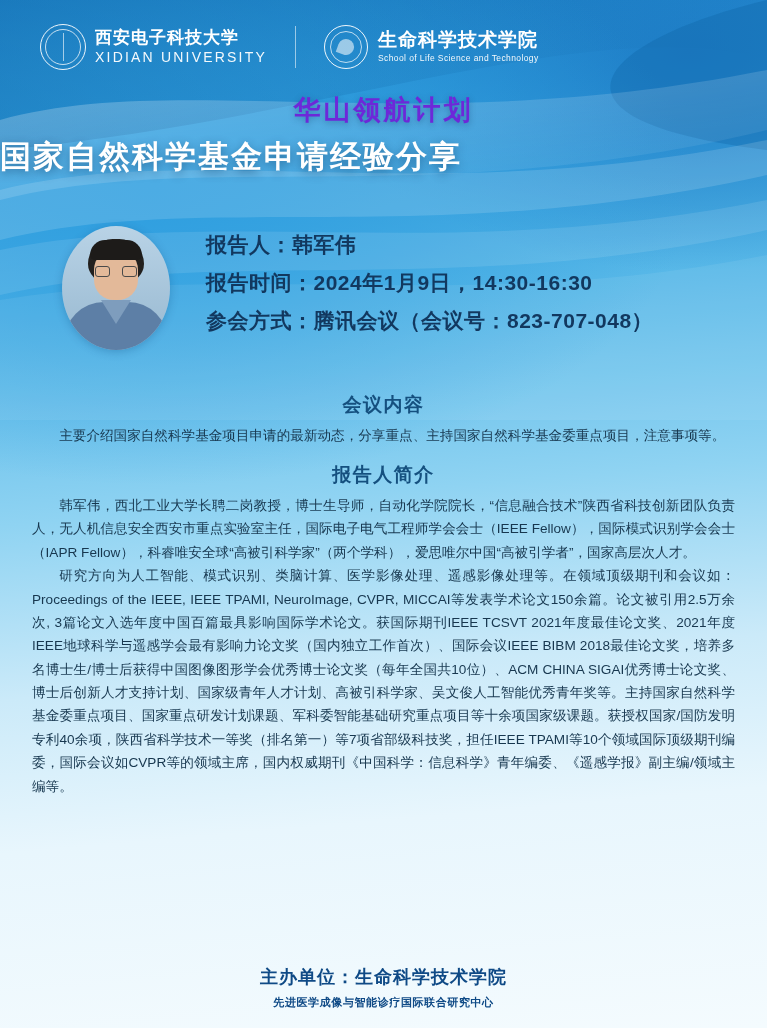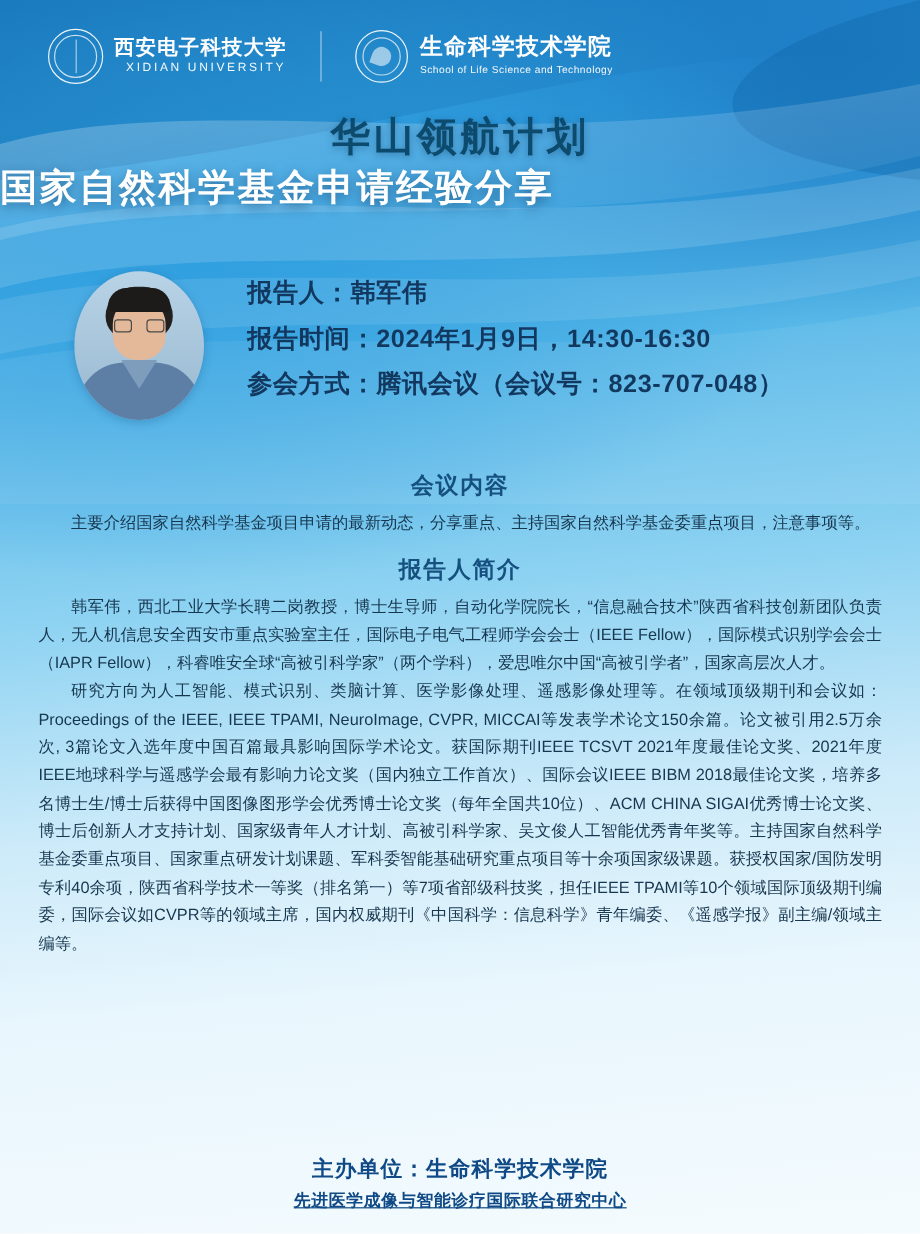--- a/index.html
+++ b/index.html
@@ -34,21 +34,21 @@
     content: ""; position: absolute; inset: 4px;
     border-radius: 50%; border: 1px solid rgba(255,255,255,.75);
   }
   .seal::after {
     content: ""; position: absolute; left: 50%; top: 8px; bottom: 8px;
     width: 1px; background: rgba(255,255,255,.6);
   }
   .xd-text { color: #fff; line-height: 1.05; }
   .xd-cn { font-size: 17px; font-weight: 700; letter-spacing: 1px;
            font-family: "Liberation Serif", "DejaVu Serif", serif; }
-  .xd-en { font-size: 10px; letter-spacing: 2.2px; margin-top: 3px; opacity: .95; margin-left: 10px; }
+  .xd-en { font-size: 14px; letter-spacing: 2.2px; margin-top: 3px; opacity: .95; }
   .divider-v { width: 1px; height: 42px; background: rgba(255,255,255,.55); }
   .logo-life { display: flex; align-items: center; gap: 10px; }
   .seal2 {
     width: 44px; height: 44px; border-radius: 50%;
     border: 1.6px solid rgba(255,255,255,.92); position: relative; flex: none;
   }
   .seal2::before {
     content: ""; position: absolute; inset: 5px; border-radius: 50%;
     border: 1px solid rgba(255,255,255,.7);
   }
@@ -56,21 +56,21 @@
     content: ""; position: absolute; inset: 13px; border-radius: 50% 50% 50% 0;
     background: rgba(255,255,255,.55); transform: rotate(20deg);
   }
   .life-text { color: #fff; line-height: 1.1; }
   .life-cn { font-size: 19px; font-weight: 700; letter-spacing: 1px; }
   .life-en { font-size: 8.5px; letter-spacing: .4px; margin-top: 3px; opacity: .95; }
 
   
   .subtitle {
     position: absolute; top: 92px; width: 100%; text-align: center;
-    color: #0c4a6e; font-size: 33px; font-weight: 700; letter-spacing: 3px;
+    color: #6d28d9; font-size: 27px; font-weight: 700; letter-spacing: 3px;
     text-shadow: 0 2px 6px rgba(0,40,80,.35);
   }
   .maintitle {
     position: absolute; top: 136px; width: 100%; text-align: left;
     color: #fff; font-size: 31px; font-weight: 700; letter-spacing: 2px;
     text-shadow: 0 3px 10px rgba(0,40,80,.45);
   }
 
   
   .speaker-row {
@@ -118,21 +118,21 @@
   #sec-content { top: 392px; }
   #sec-bio { top: 462px; }
 
   
   .footer {
     position: absolute; left: 0; right: 0; bottom: 18px;
     text-align: center; color: #0f4a86;
   }
   .f1 { font-size: 18px; font-weight: 700; letter-spacing: 1px; margin-bottom: 6px; }
   .f2 { font-size: 16.5px; font-weight: 700; letter-spacing: .6px; margin-bottom: 5px; }
-  .f3 { font-size: 14px; font-weight: 700; letter-spacing: .6px; text-decoration: underline; }
+  .f3 { font-size: 11px; font-weight: 700; letter-spacing: .6px; }
 </style>
 </head>
 <body>
 
 <svg class="deco" viewBox="0 0 767 420" preserveAspectRatio="none">
   <defs>
     <linearGradient id="g1" x1="0" y1="0" x2="1" y2="1">
       <stop offset="0%" stop-color="#ffffff" stop-opacity=".28"></stop>
       <stop offset="100%" stop-color="#ffffff" stop-opacity="0"></stop>
     </linearGradient>

